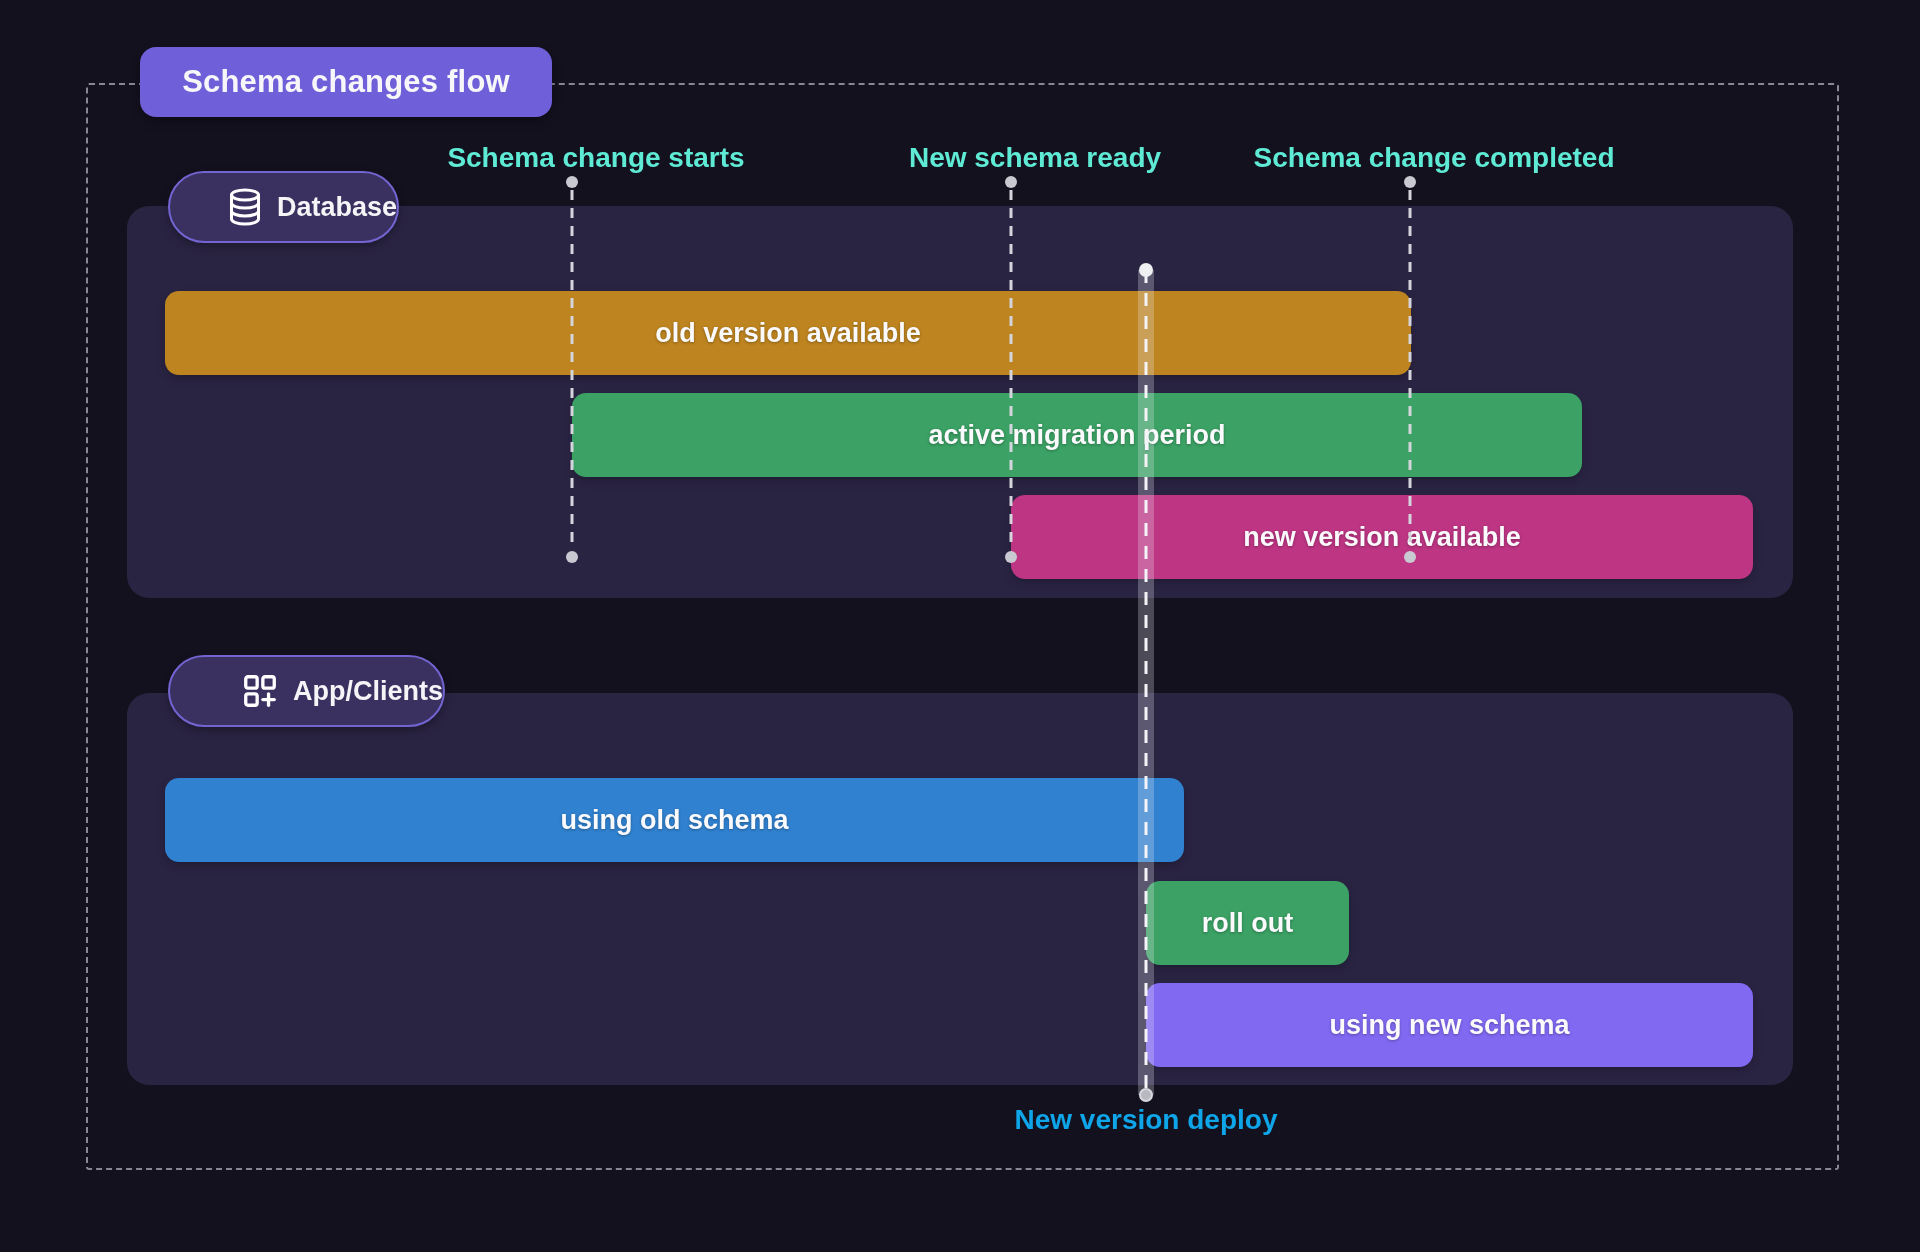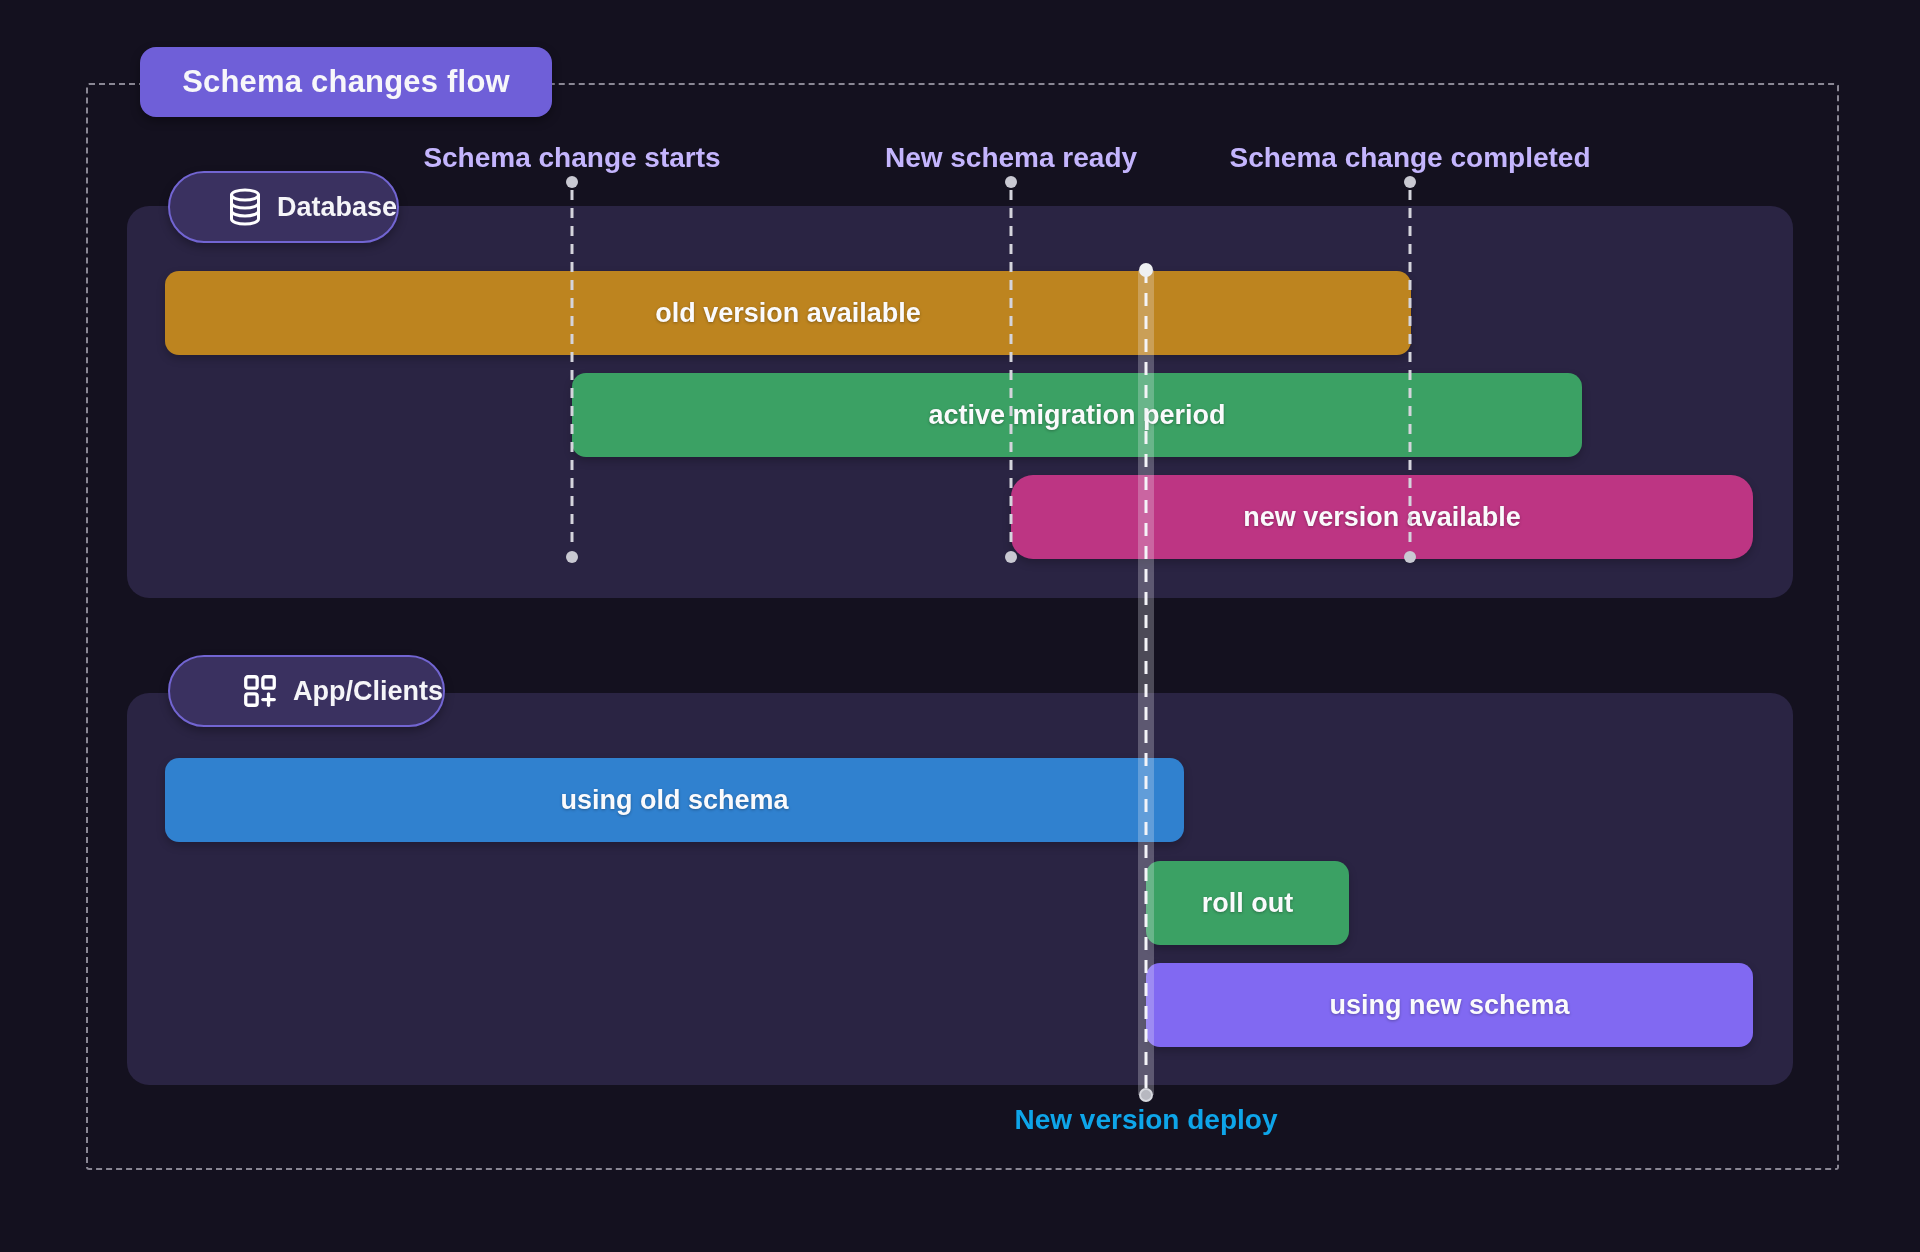--- a/index.html
+++ b/index.html
@@ -38,21 +38,21 @@
     box-shadow:0 4px 10px rgba(0,0,0,0.3); z-index:6;
   }
   .lane-badge.database { left:168px; top:171px; width:227px; }
   .lane-badge.appclients { left:168px; top:655px; width:273px; }
   .lane-badge svg { display:block; }
 
   
   .milestone { position:absolute; top:0; z-index:4; }
   .milestone-label {
     position:absolute; top:142px; transform:translateX(-50%);
-    white-space:nowrap; color:#c4b5fd; font-size:28px; font-weight:bold;
+    white-space:nowrap; color:#5eead4; font-size:28px; font-weight:bold;margin-left:24px;
   }
   .ms-dot-top, .ms-dot-bottom {
     position:absolute; width:12px; height:12px; border-radius:50%;
     background:#c9c9d2; transform:translateX(-50%);
   }
   .ms-dot-top { top:176px; }
   .ms-dot-bottom { top:551px; }
   .ms-line {
     position:absolute; top:190px; height:360px; width:3px;
     transform:translateX(-50%);
@@ -61,25 +61,25 @@
   .milestone.start { left:572px; }
   .milestone.ready { left:1011px; }
   .milestone.completed { left:1410px; }
 
   
   .bar {
     position:absolute; height:84px; border-radius:14px;
     display:flex; align-items:center; justify-content:center;
     color:#fafafc; font-size:27px; font-weight:bold;
     text-shadow:0 1px 3px rgba(0,0,0,0.30);
-    box-shadow:0 4px 8px rgba(0,0,0,0.22); z-index:2;
+    box-shadow:0 4px 8px rgba(0,0,0,0.22); z-index:2;margin-top:20px;
   }
   .bar.old-version   { left:165px;  top:271px; width:1246px; background:#bd841f; }
   .bar.migration     { left:572px;  top:373px; width:1010px;  background:#3ba164; }
-  .bar.new-version   { left:1011px; top:475px; width:742px;  background:#bd3583;border-radius:22px; }
+  .bar.new-version   { left:1011px; top:475px; width:742px;  background:#bd3583; }
   .bar.old-schema    { left:165px;  top:758px; width:1019px; background:#3081cf; }
   .bar.roll-out      { left:1146px; top:861px; width:203px;  background:#3ba164; }
   .bar.new-schema    { left:1146px; top:963px; width:607px;  background:#8169f2; }
 
   
   .deploy-band {
     position:absolute; left:1138px; top:270px; width:16px; height:825px;
     background:rgba(240,240,246,0.26); z-index:5;
   }
   .deploy-line {

